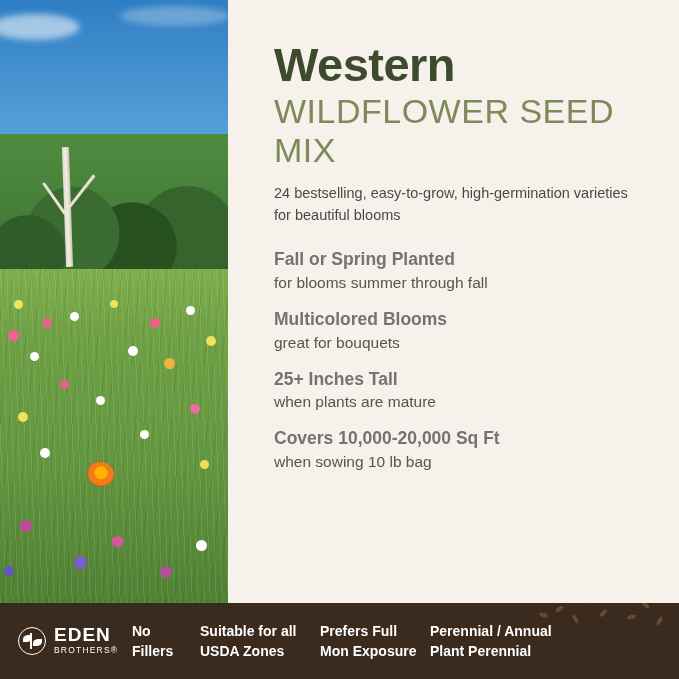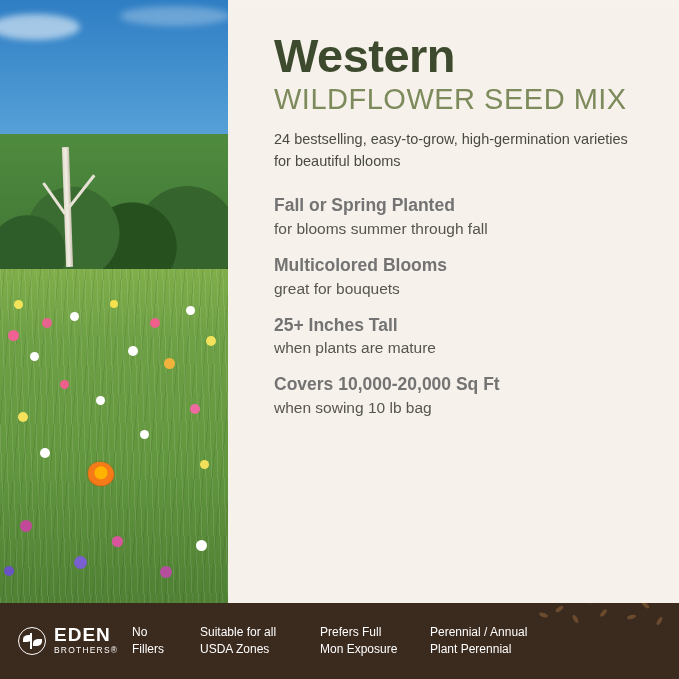--- a/index.html
+++ b/index.html
@@ -91,36 +91,36 @@
     position: absolute;
     width: 26px; height: 24px;
     background: radial-gradient(circle at 50% 45%, #ffb300 0 6px, #f47b18 7px 12px, #ef6a10 13px);
     border-radius: 46% 54% 50% 50%;
     box-shadow: 0 0 0 1px rgba(180,80,10,.25);
   }
 
   
   .content {
     position: absolute;
-    left: 228px; top: 8px;
+    left: 228px; top: 17px;
     width: 451px; height: 611px;
     background: #f6f1ea;
     padding: 16px 26px 0 46px;
     box-sizing: border-box;
   }
   .title {
     font-size: 47px;
     line-height: 1.0;
     font-weight: bold;
     color: #3e4a2e;
     letter-spacing: -0.5px;
     margin: 8px 0 2px 0;
   }
   .subtitle {
-    font-size: 29px;
+    font-size: 34px;
     letter-spacing: 0.5px;
     color: #7d8a5b;
     margin: 4px 0 12px 0;
     font-weight: normal;
   }
   .lede {
     font-size: 14.5px;
     line-height: 1.55;
     color: #4a4a44;
     margin: 0 0 22px 0;
@@ -207,23 +207,23 @@
     background: #fff;
     box-shadow: 10px 4px 0 0 #fff;
   }
   .brand-text .b1t {
     font-size: 19px; font-weight: bold; letter-spacing: 1px; line-height: 1;
   }
   .brand-text .b2t {
     font-size: 8.5px; letter-spacing: 1.2px; line-height: 1.5;
   }
   .fcol {
-    font-size: 12px;
+    font-size: 14px;
     line-height: 1.45;
-    font-weight: normal;
+    font-weight: bold;
     padding-right: 10px;
   }
   .fcol.c-a { width: 58px; }
   .fcol.c-b { width: 110px; }
   .fcol.c-c { width: 100px; }
   .fcol.c-d { width: 130px; }
 </style>
 </head>
 <body>
 

